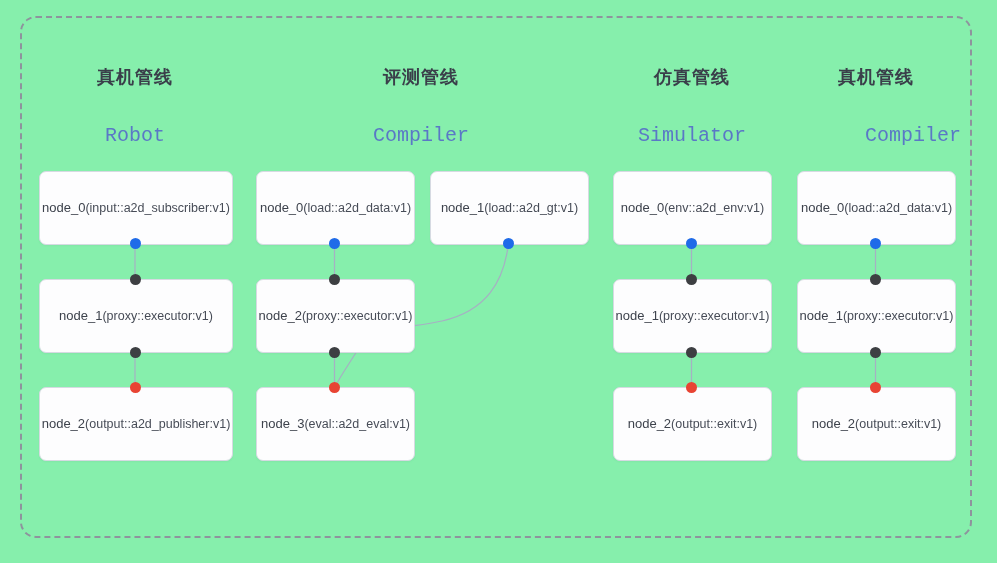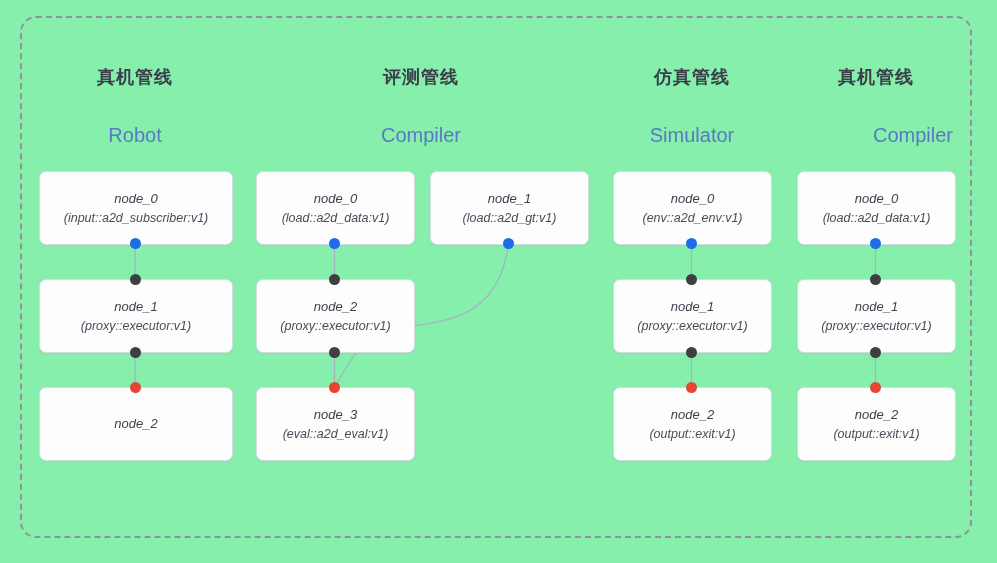--- a/index.html
+++ b/index.html
@@ -12,29 +12,28 @@
     position:absolute;left:20px;top:16px;width:948px;height:518px;
     border:2px dashed #8e939d;border-radius:16px;
   }
   #wires{position:absolute;left:0;top:0;z-index:1;}
   .col-title-zh{
     position:absolute;top:65px;width:200px;text-align:center;
     font-size:18px;font-weight:700;color:#3a3f4a;letter-spacing:1px;
   }
   .col-title-en{
     position:absolute;top:124px;width:200px;text-align:center;
-    font-size:20px;font-weight:400;color:#5a78c6;
+    font-size:20px;font-weight:400;color:#5a78c6;font-family:Liberation Mono, monospace;
   }
   .node-box{
     position:absolute;z-index:2;height:72px;
     background:#fdfdfe;border:1px solid #d6dae2;border-radius:7px;
     box-shadow:0 1px 2px rgba(60,70,100,0.05);
-    display:flex;flex-direction:column;align-items:center;justify-content:center;
+    display:flex;flex-direction:row;align-items:center;justify-content:center;
     row-gap:3px;
-    font-style:italic;
   }
   .node-name{font-size:13px;color:#3d424c;line-height:16px;}
   .node-type{font-size:12.5px;color:#474c57;line-height:16px;}
   .row0{top:171px;} .row1{top:279px;} .row2{top:387px;}
   .c-robot{left:39px;width:192px;}
   .c-evalA{left:256px;width:157px;}
   .c-evalB{left:430px;width:157px;}
   .c-sim{left:613px;width:157px;}
   .c-comp{left:797px;width:157px;}
   .dot{
@@ -78,20 +77,21 @@
   <div class="node-box c-robot row0">
     <div class="node-name">node_0</div>
     <div class="node-type">(input::a2d_subscriber:v1)</div>
   </div>
   <div class="node-box c-robot row1">
     <div class="node-name">node_1</div>
     <div class="node-type">(proxy::executor:v1)</div>
   </div>
   <div class="node-box c-robot row2">
     <div class="node-name">node_2</div>
+    <div class="node-type">(output::a2d_publisher:v1)</div>
   </div>
 
   <div class="node-box c-evalA row0">
     <div class="node-name">node_0</div>
     <div class="node-type">(load::a2d_data:v1)</div>
   </div>
   <div class="node-box c-evalB row0">
     <div class="node-name">node_1</div>
     <div class="node-type">(load::a2d_gt:v1)</div>
   </div>

